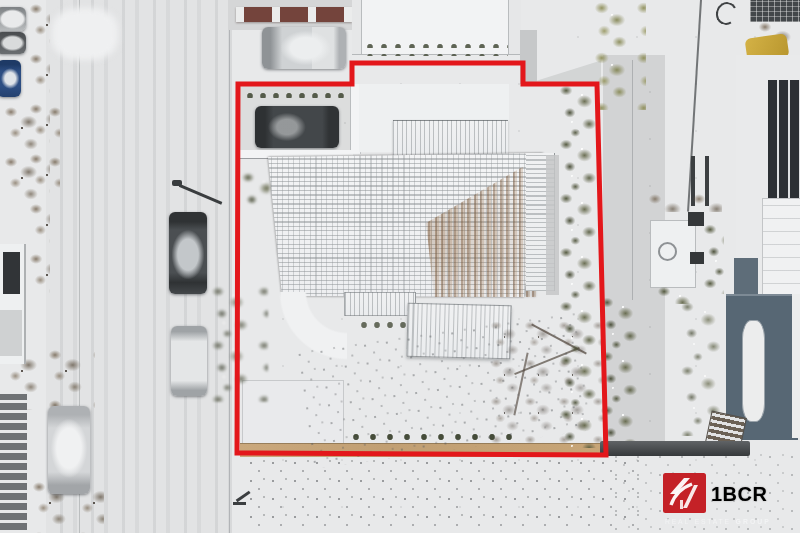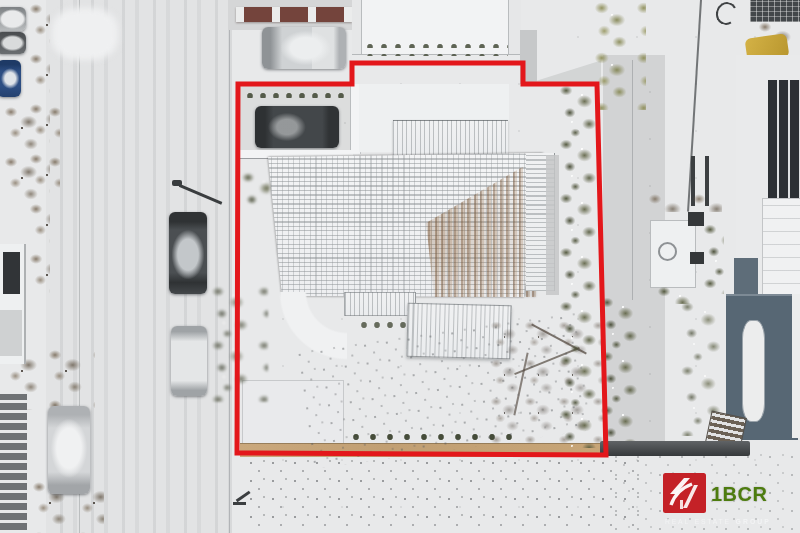--- a/index.html
+++ b/index.html
@@ -59,21 +59,21 @@
   .dotsrow{background-image:
     radial-gradient(4px 4.5px at 8px 9px, #454c39 55%, rgba(62,68,50,.5) 72%, transparent 78%);
     background-size:16.5px 19px;background-repeat:repeat-x;}
   .footprints{background-image:
     radial-gradient(1.4px 1.8px at 6px 5px, rgba(88,92,95,.55) 60%, transparent 70%),
     radial-gradient(1.2px 1.6px at 14px 13px, rgba(88,92,95,.42) 60%, transparent 70%),
     radial-gradient(1.1px 1.5px at 19px 3px, rgba(88,92,95,.35) 60%, transparent 70%);
     background-size:22px 18px;}
   .car{border-radius:6px;box-shadow:0 1px 3px rgba(45,50,55,.55);}
   
-  #logo-word{color:#4d7c0f;font-weight:bold;font-size:20px;letter-spacing:.5px;
+  #logo-word{color:#000000;font-weight:bold;font-size:20px;letter-spacing:.5px;
              text-shadow:0 0 2px rgba(80,80,80,.4);}
   #logo-tagline{display:flex;justify-content:space-between;color:#f2f3f4;
     font-size:6.8px;letter-spacing:1.8px;white-space:nowrap;}
   #logo-tagline .grp{font-weight:bold;letter-spacing:2.1px;}
   svg{display:block;}
   polygon#bnd{fill:none;stroke-width:5;stroke-linejoin:miter;}
 </style>
 </head>
 <body>
 

